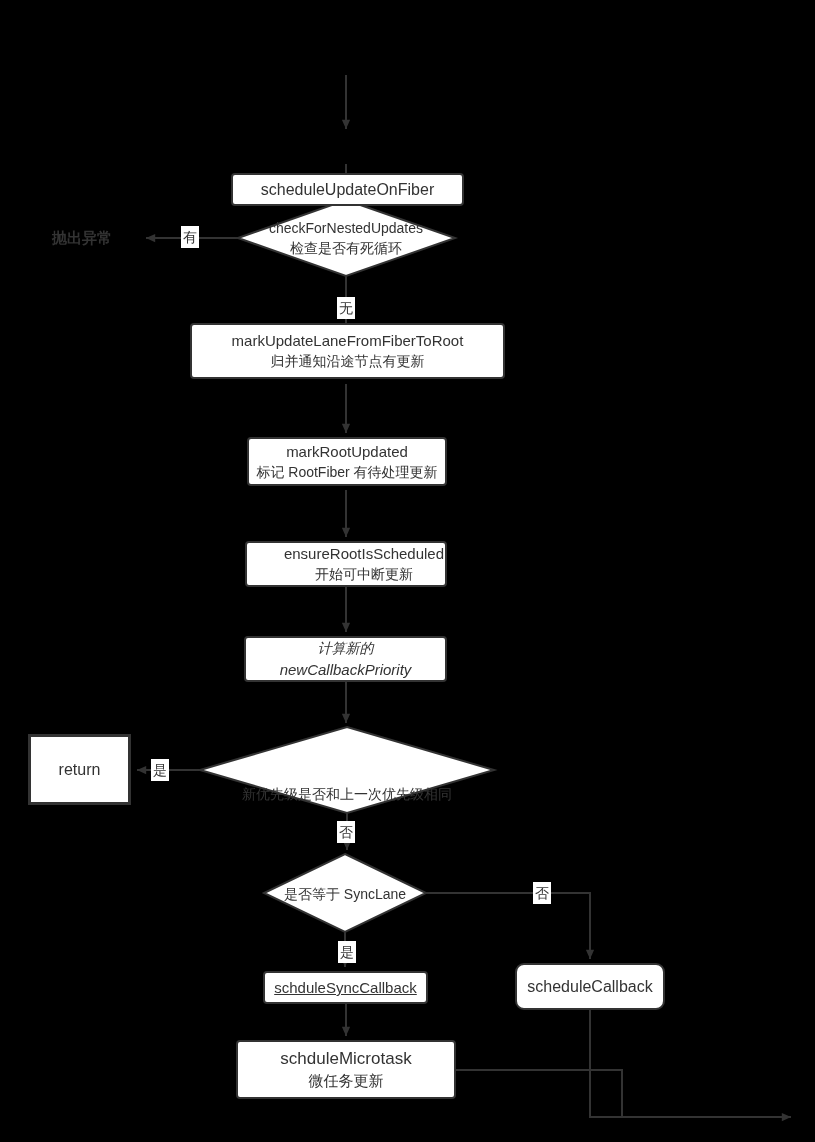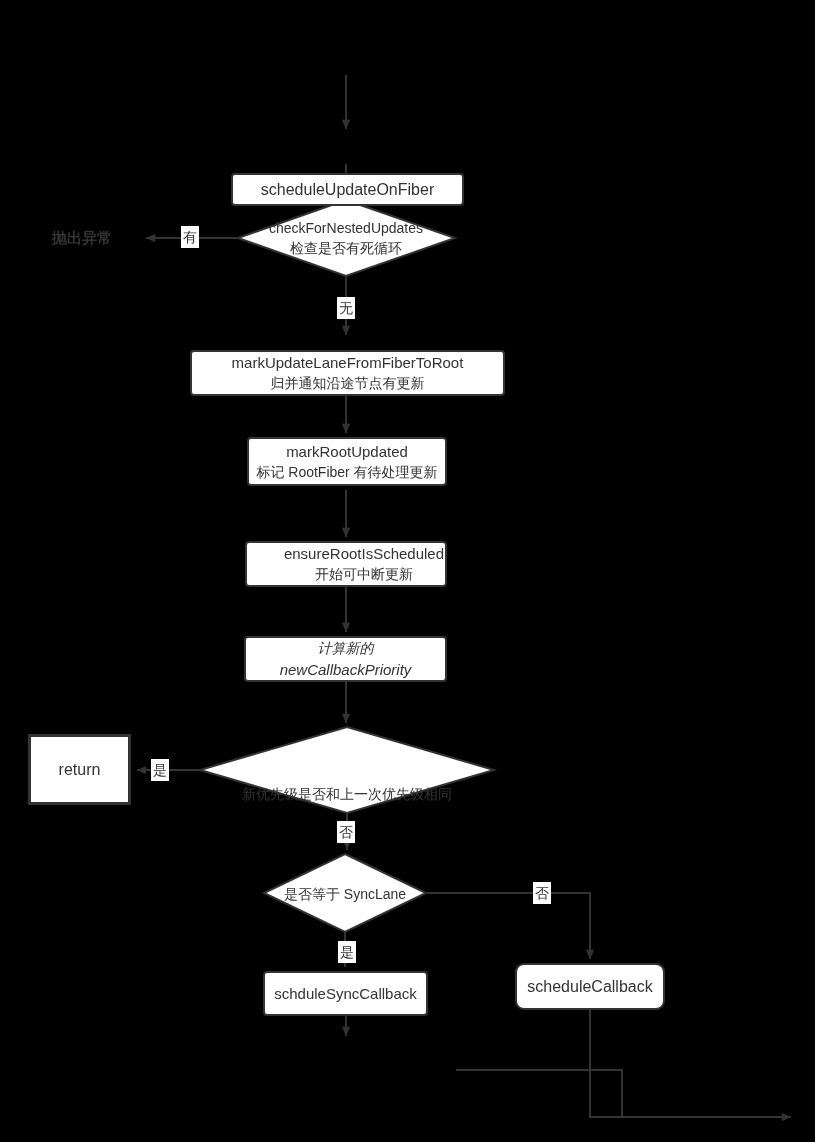--- a/index.html
+++ b/index.html
@@ -25,27 +25,27 @@
     position:absolute;background:#ffffff;color:#333333;font-size:14px;line-height:20px;
     padding:1px 2px;z-index:4;text-align:center;
   }
   .freetext{position:absolute;color:#333333;z-index:2;text-align:center;}
   .title{left:200px;top:26px;width:292px;text-align:center;font-size:15px;line-height:22px;}
   .title .bold{font-weight:bold;}
   #ft-throw{left:52px;top:229px;font-size:15px;font-weight:bold;}
 
   #b-suf{left:231px;top:131px;width:233px;height:33px;margin-top:42px;}
   #b-suf .l1{font-size:16px;}
-  #b-mul{left:190px;top:350px;width:315px;height:46px;}
+  #b-mul{left:190px;top:323px;width:315px;height:56px;}
   #b-mru{left:247px;top:437px;width:200px;height:49px;}
   #b-ers{left:245px;top:541px;width:202px;height:46px;padding-left:36px;}
   #b-ncp{left:244px;top:636px;width:203px;height:46px;font-style:italic;}
   #b-ret{left:28px;top:734px;width:103px;height:71px;border-width:3px;border-radius:0;}
   #b-ret .l1{font-size:16px;}
-  #b-ssc{left:263px;top:971px;width:165px;height:45px;}
+  #b-ssc{left:263px;top:971px;width:165px;height:33px;text-decoration:underline;}
   #b-sc{left:515px;top:963px;width:150px;height:47px;border-radius:9px;}
   #b-sc .l1{font-size:16px;}
   #b-smt{left:236px;top:1040px;width:220px;height:59px;}
   #b-smt .l1{font-size:17px;line-height:23px;}
   #b-smt .l2{font-size:15px;line-height:22px;}
 
   #t-d1{left:251px;top:206px;width:190px;height:64px;}
   #t-d2{left:227px;top:756px;width:240px;height:28px;margin-top:24px;}
   #t-d3{left:275px;top:880px;width:140px;height:27px;}
 
@@ -130,20 +130,24 @@
   <div class="dtext" id="t-d3">是否等于 SyncLane</div>
 
   <div class="box" id="b-ssc">
     <span class="l1">schduleSyncCallback</span>
   </div>
 
   <div class="box" id="b-sc">
     <span class="l1">scheduleCallback</span>
   </div>
 
+  <div class="box" id="b-smt">
+    <span class="l1">schduleMicrotask</span>
+    <span class="l2">微任务更新</span>
+  </div>
 
   <div class="elabel" id="l-has">有</div>
   <div class="elabel" id="l-none">无</div>
   <div class="elabel" id="l-same-yes">是</div>
   <div class="elabel" id="l-same-no">否</div>
   <div class="elabel" id="l-sync-no">否</div>
   <div class="elabel" id="l-sync-yes">是</div>
 
 </div>
 

